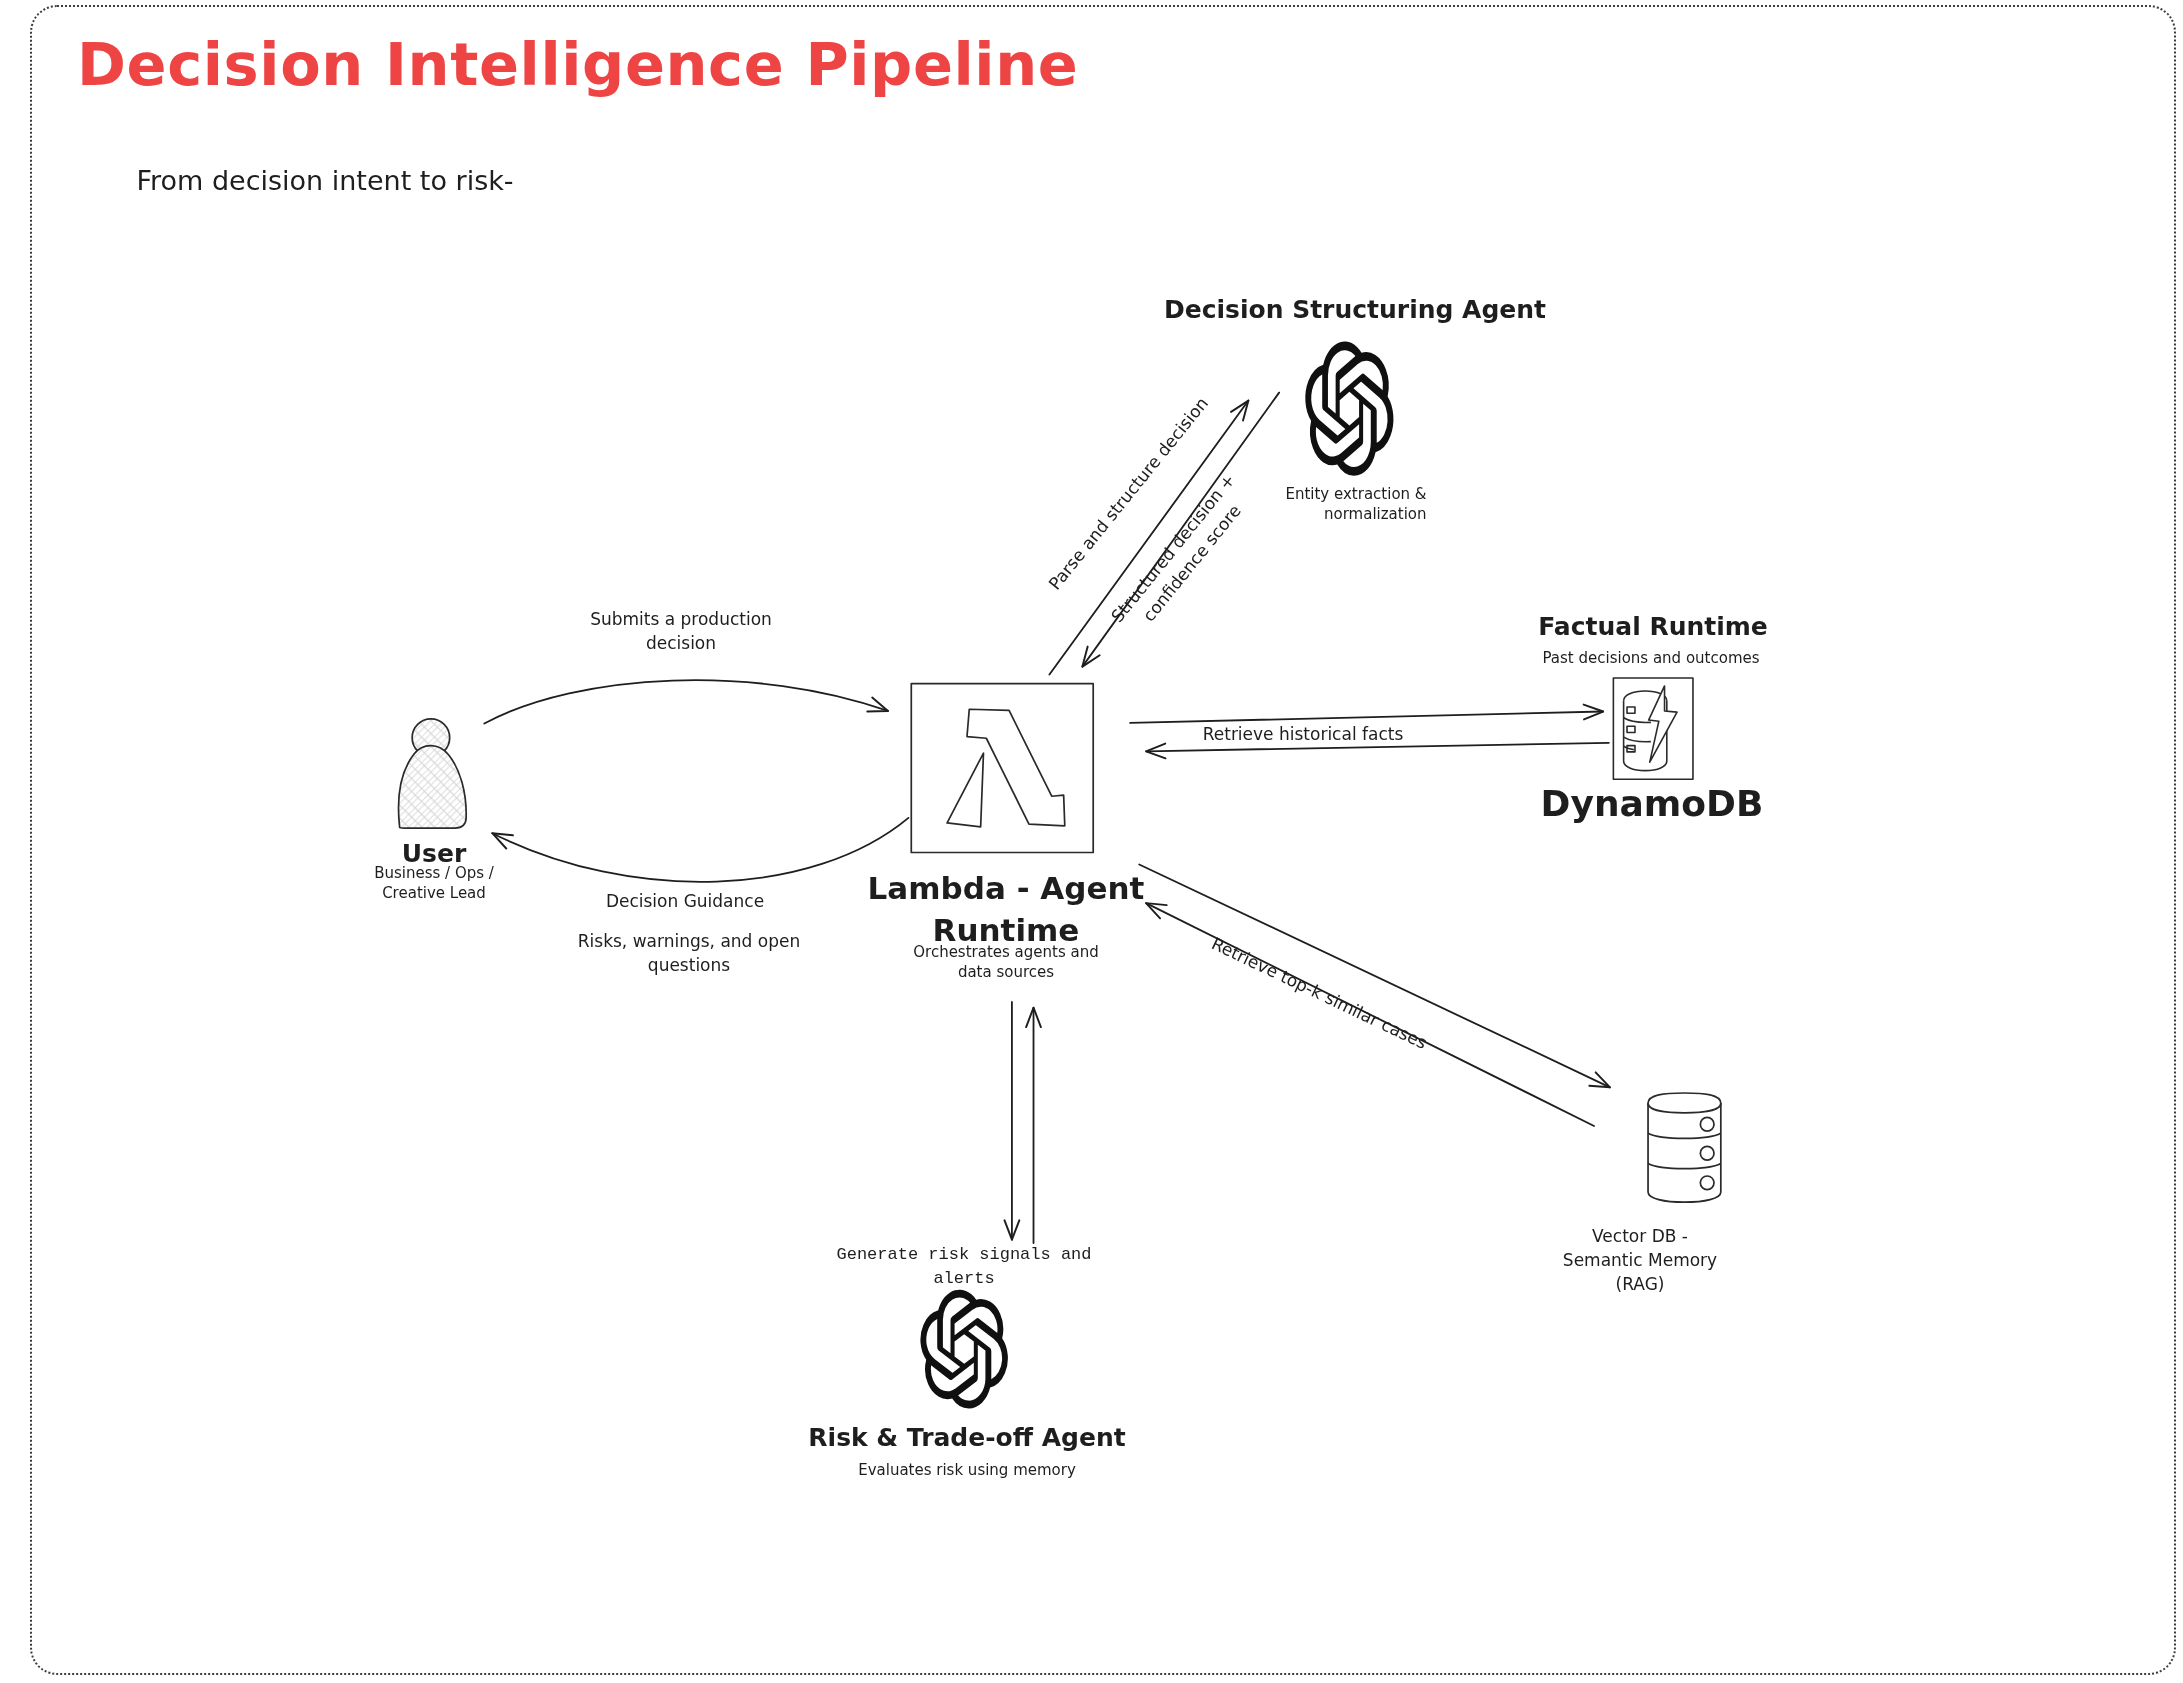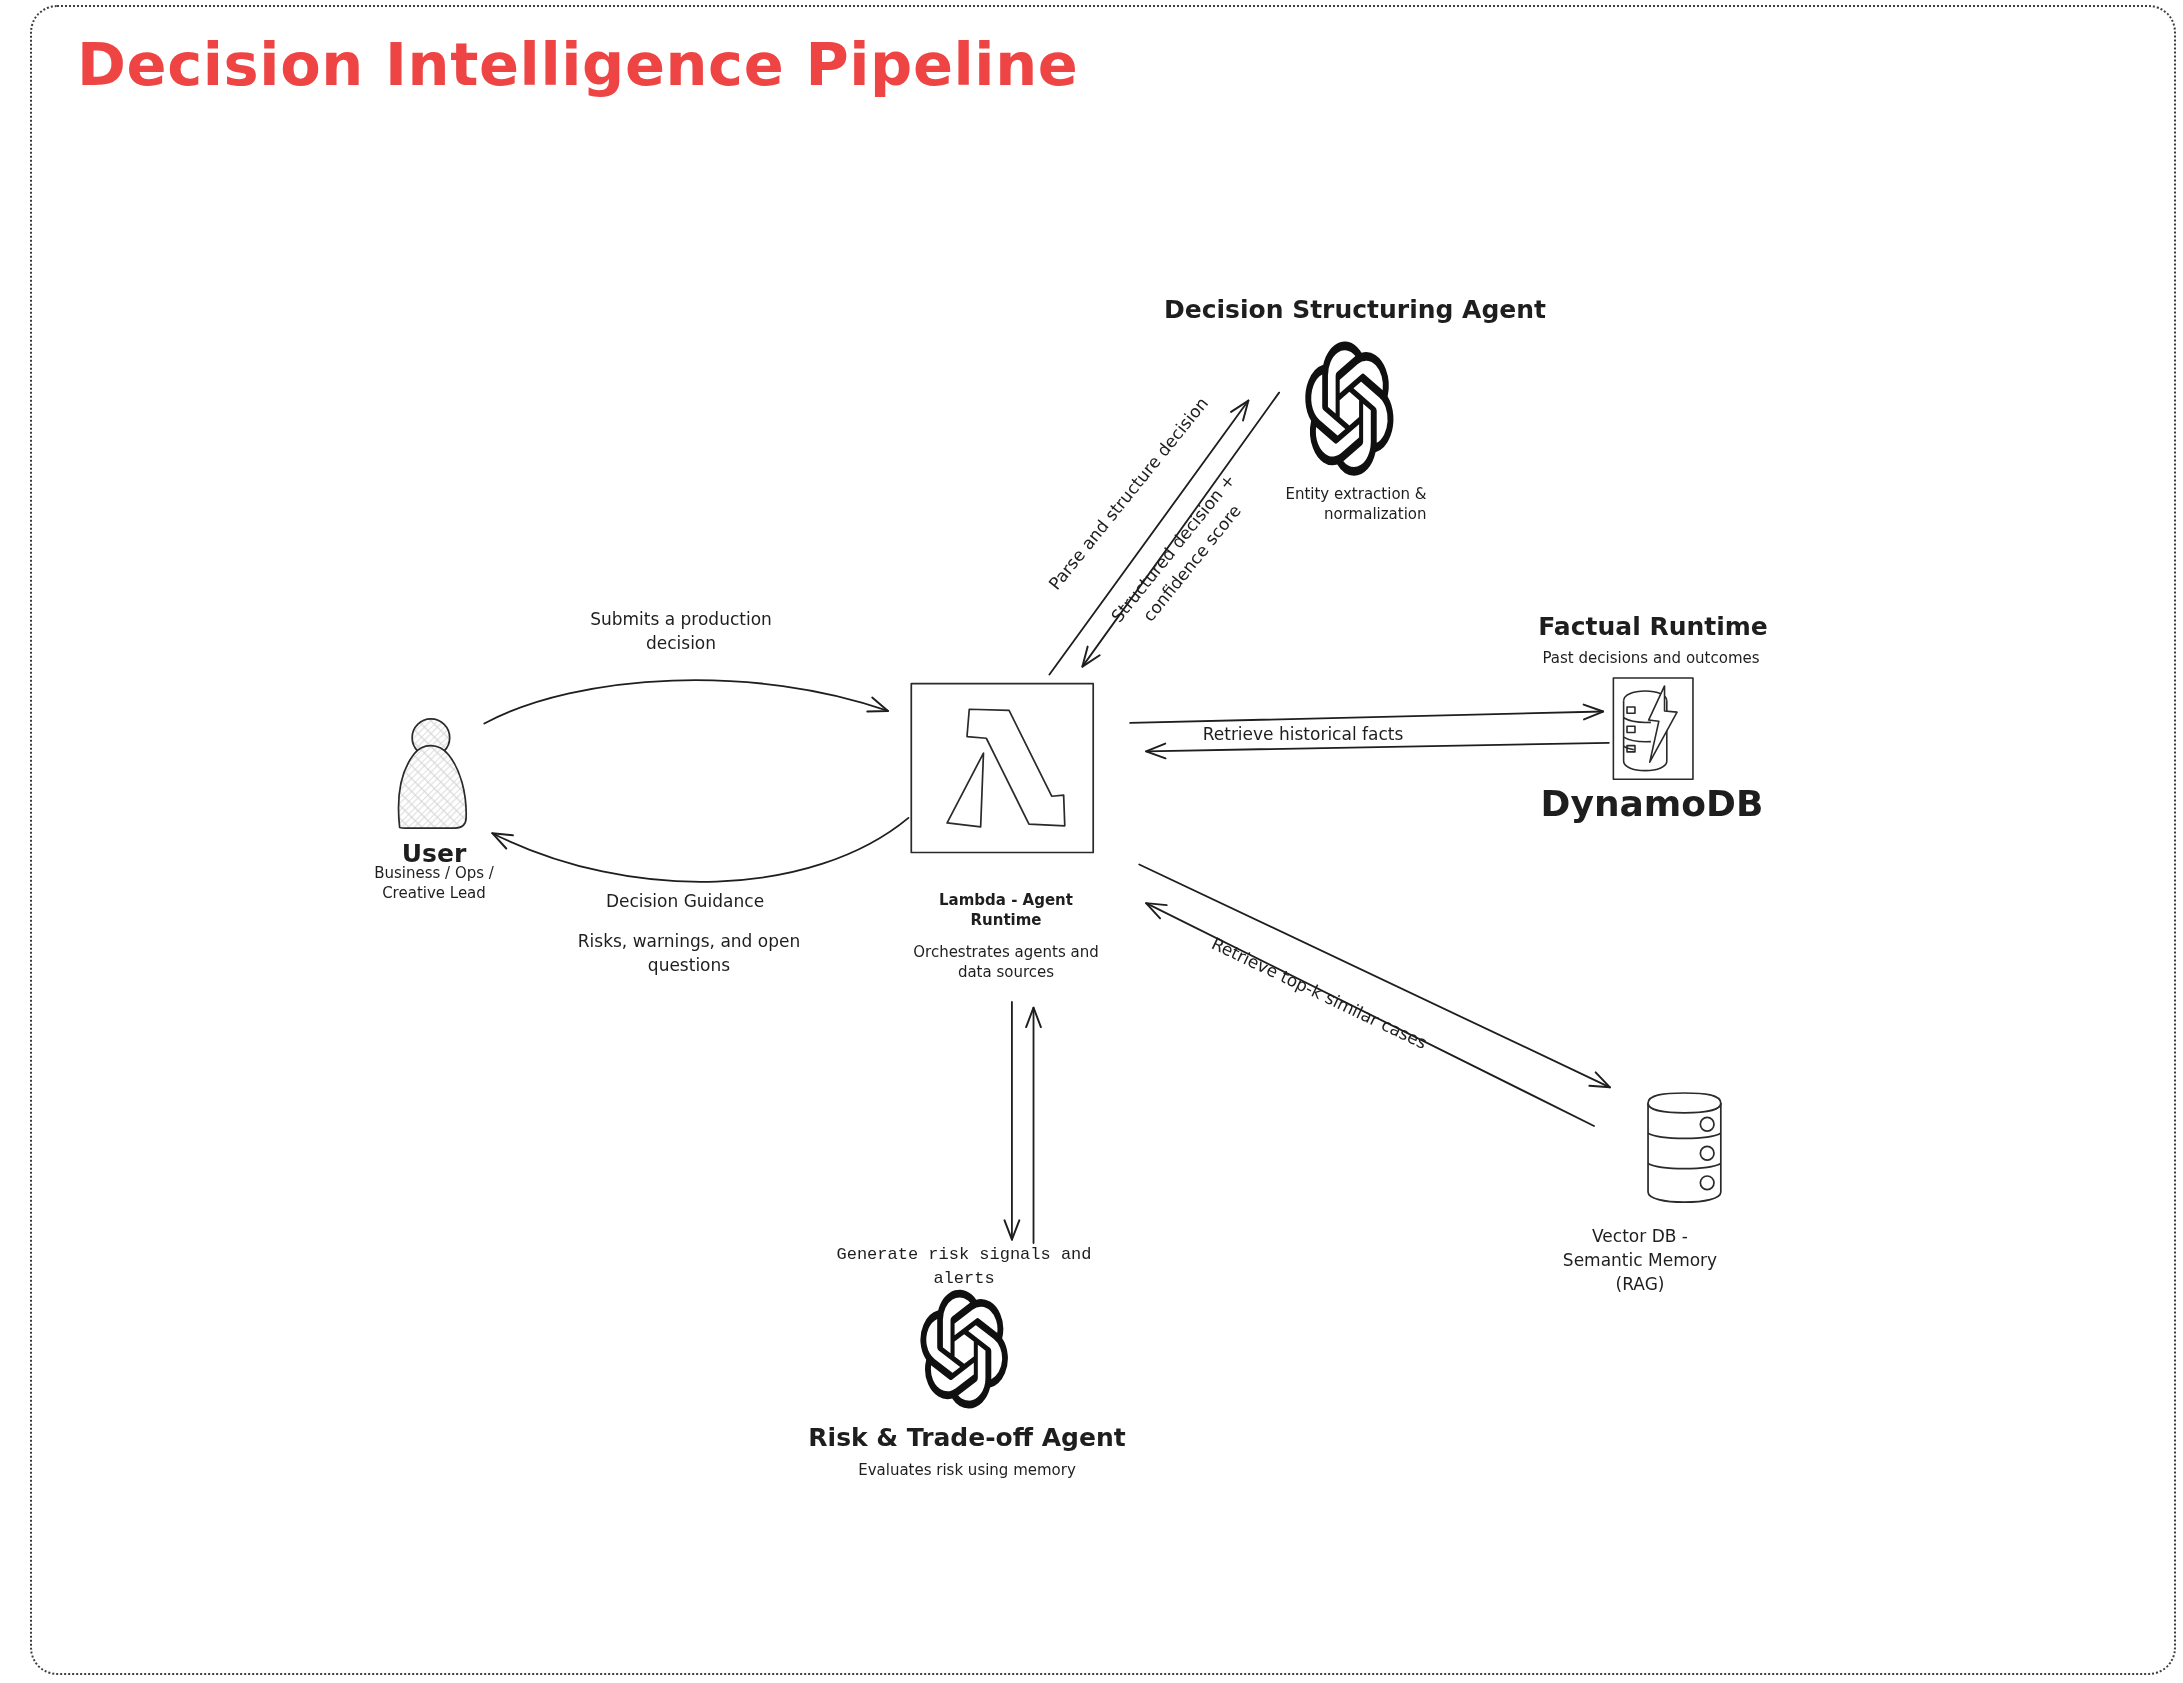--- a/index.html
+++ b/index.html
@@ -9,21 +9,21 @@
          border:2.3px dotted #3d3d3d;border-radius:27px;box-sizing:border-box;}
   svg#art{position:absolute;left:0;top:0;}
   .lbl{position:absolute;transform:translate(-50%,-50%);text-align:center;
        white-space:nowrap;color:#1e1e1e;line-height:1.45;}
   .lbl.rot-up{transform:translate(-50%,-50%) rotate(-51deg);}
   .lbl.rot-dn{transform:translate(-50%,-50%) rotate(25.5deg);}
   .tl{position:absolute;text-align:left;color:#ef4444;}
   .t-title{font-size:59px;font-weight:600;letter-spacing:0.6px;}
   .t-sub{font-size:27px;font-weight:500;line-height:1.8;}
   .t-node{font-size:25px;font-weight:600;}
-  .t-node2{font-size:15px;font-weight:600;line-height:1.35;}
+  .t-node2{font-size:31px;font-weight:600;line-height:1.35;}
   .t-big{font-size:36px;font-weight:600;}
   .t-cap{font-size:15px;font-weight:500;line-height:1.35;}
   .t-edge{font-size:17px;font-weight:500;line-height:1.4;}
 </style>
 </head>
 <body>
 
 <div id="frame"></div>
 
 <svg id="art" width="2183" height="1684" viewBox="0 0 3840 2961">
@@ -111,20 +111,21 @@
     <path d="M 2899 2046 C 2910 2052, 2936 2055, 2963 2055 C 2990 2055, 3016 2052, 3027 2046"></path>
     <circle cx="3003" cy="1977" r="12"></circle>
     <circle cx="3003" cy="2028" r="12"></circle>
     <circle cx="3003" cy="2080" r="12"></circle>
   </g>
 </svg>
 
 <div class="tl t-title" style="left:77px;top:30px;">Decision Intelligence Pipeline</div>
 
 <div class="lbl t-sub" style="left:325px;top:181px;">
+  <div>From decision intent to risk-</div>
 </div>
 
 <div class="lbl t-node" style="left:434px;top:854px;">User</div>
 <div class="lbl t-cap" style="left:434px;top:883px;">
   <div>Business / Ops /</div>
   <div>Creative Lead</div>
 </div>
 
 <div class="lbl t-node2" style="left:1006px;top:910px;">
   <div>Lambda - Agent</div>

